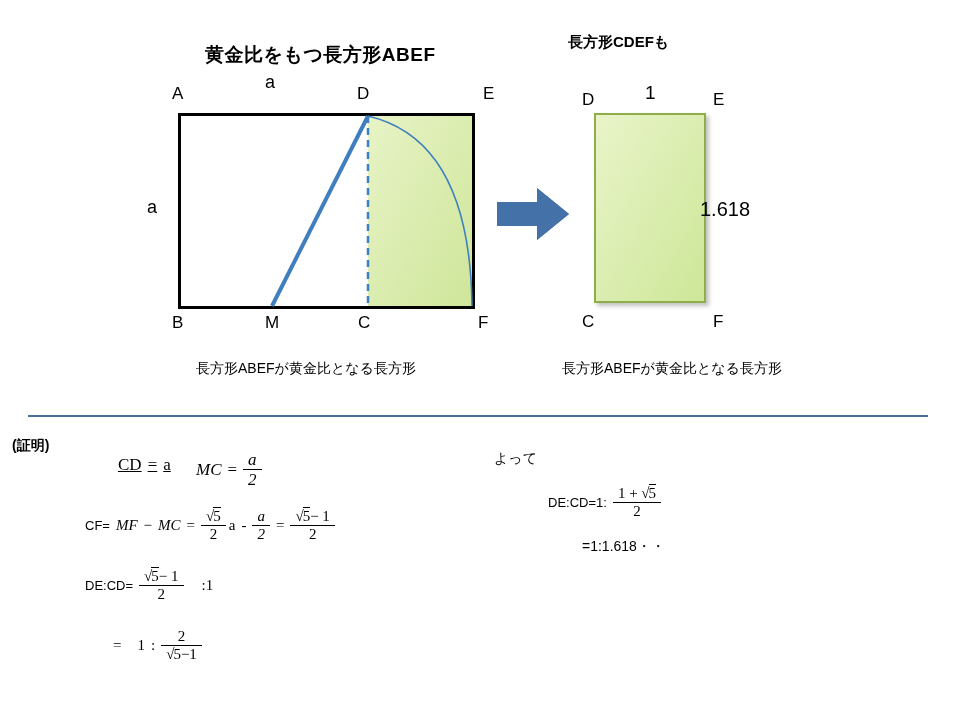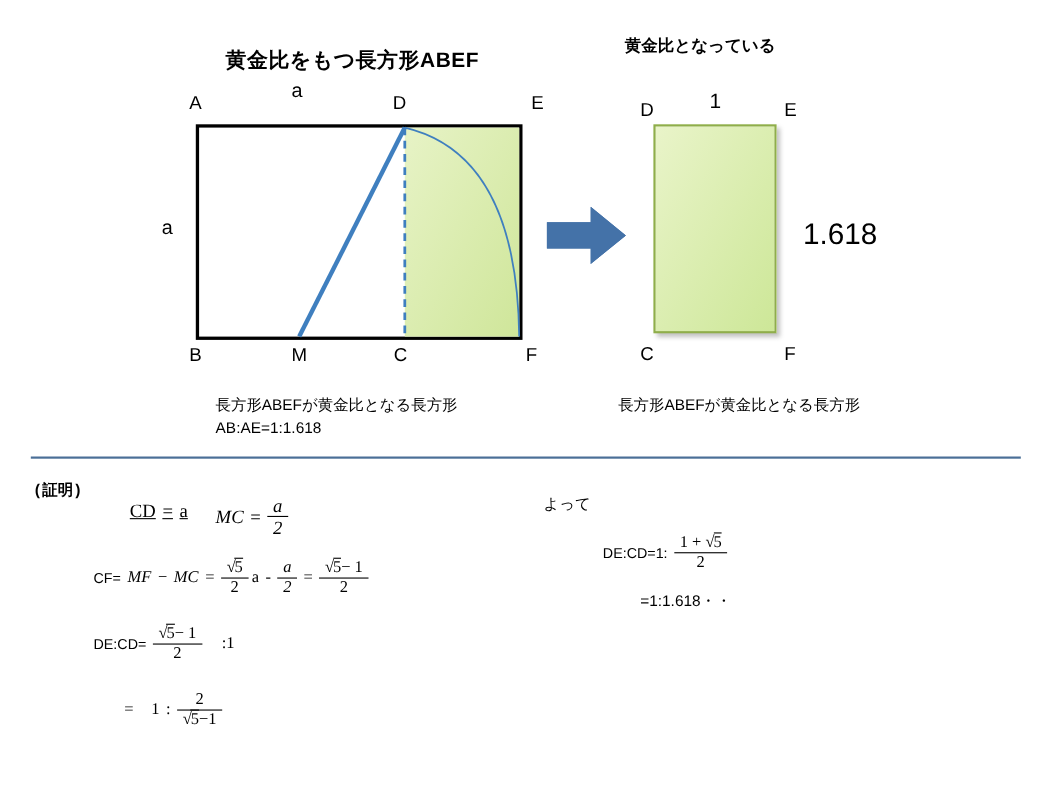--- a/index.html
+++ b/index.html
@@ -68,36 +68,36 @@
     border: 2px solid #8fae4a;
     box-sizing: border-box;
     background: linear-gradient(to bottom right, #e9f4c9, #cde798);
     box-shadow: 3px 3px 4px rgba(120,120,120,0.45);
   }
   #lab-rD { left: 582px; top: 90px; }
   #lab-rE { left: 713px; top: 90px; }
   #lab-rC { left: 582px; top: 312px; }
   #lab-rF { left: 713px; top: 312px; }
   #lab-one { left: 645px; top: 82px; font-size: 19px; }
-  #lab-1618 { left: 730px; top: 198px; font-size: 27px; }
+  #lab-1618 { left: 700px; top: 198px; font-size: 20px; }
 
   
   .caption { font-size: 14px; line-height: 1.5; white-space: nowrap; }
   #cap-left { left: 196px; top: 358px; }
   #cap-right { left: 562px; top: 358px; }
 
   
   #divider {
     left: 28px; top: 415px;
     width: 900px; height: 2px;
     background: #4a6f97;
   }
 
   
-  #proof-label { left: 30px; top: 437px; font-size: 14px; font-weight: bold; font-family: Liberation Mono, monospace; }
+  #proof-label { left: 12px; top: 437px; font-size: 14px; font-weight: bold; }
 
   .math { font-family: "Liberation Serif", serif; }
   .ital { font-style: italic; }
 
   .frac {
     display: inline-block;
     vertical-align: middle;
     text-align: center;
     line-height: 1.12;
   }
@@ -117,21 +117,21 @@
   #eq5 { left: 548px; top: 485px; font-size: 15px; }
   #eq6 { left: 582px; top: 538px; font-size: 14px; }
 
   .eqrow { display: flex; align-items: center; gap: 6px; white-space: nowrap; }
 </style>
 </head>
 <body>
 
 <div class="abs" id="title-left">黄金比をもつ長方形ABEF</div>
 <div class="abs" id="title-right">
-  <div>黄金比となっている</div>
+  <div>長方形CDEFも</div>
 </div>
 
 <div class="abs rect-outline" id="rect-abef"></div>
 <div class="abs" id="green-dcf"></div>
 
 <svg class="abs" id="left-overlay" width="540" height="400" style="left:0;top:0;">
 
   <line x1="272" y1="306" x2="368" y2="116" stroke="#3f7fbf" stroke-width="4"></line>
 
   <line x1="368" y1="116" x2="368" y2="306" stroke="#3f7fbf" stroke-width="2.5" stroke-dasharray="7,5"></line>
@@ -157,21 +157,20 @@
 <div class="abs" id="rect-cdef"></div>
 <div class="abs lbl" id="lab-rD">D</div>
 <div class="abs lbl" id="lab-rE">E</div>
 <div class="abs lbl" id="lab-rC">C</div>
 <div class="abs lbl" id="lab-rF">F</div>
 <div class="abs" id="lab-one">1</div>
 <div class="abs" id="lab-1618">1.618</div>
 
 <div class="abs caption" id="cap-left">
   <div>長方形ABEFが黄金比となる長方形</div>
-  <div>AB:AE=1:1.618</div>
 </div>
 <div class="abs caption" id="cap-right">
   <div>長方形ABEFが黄金比となる長方形</div>
 </div>
 
 <div class="abs" id="divider"></div>
 
 <div class="abs" id="proof-label">(証明)</div>
 
 <div class="abs math" id="eq1">

